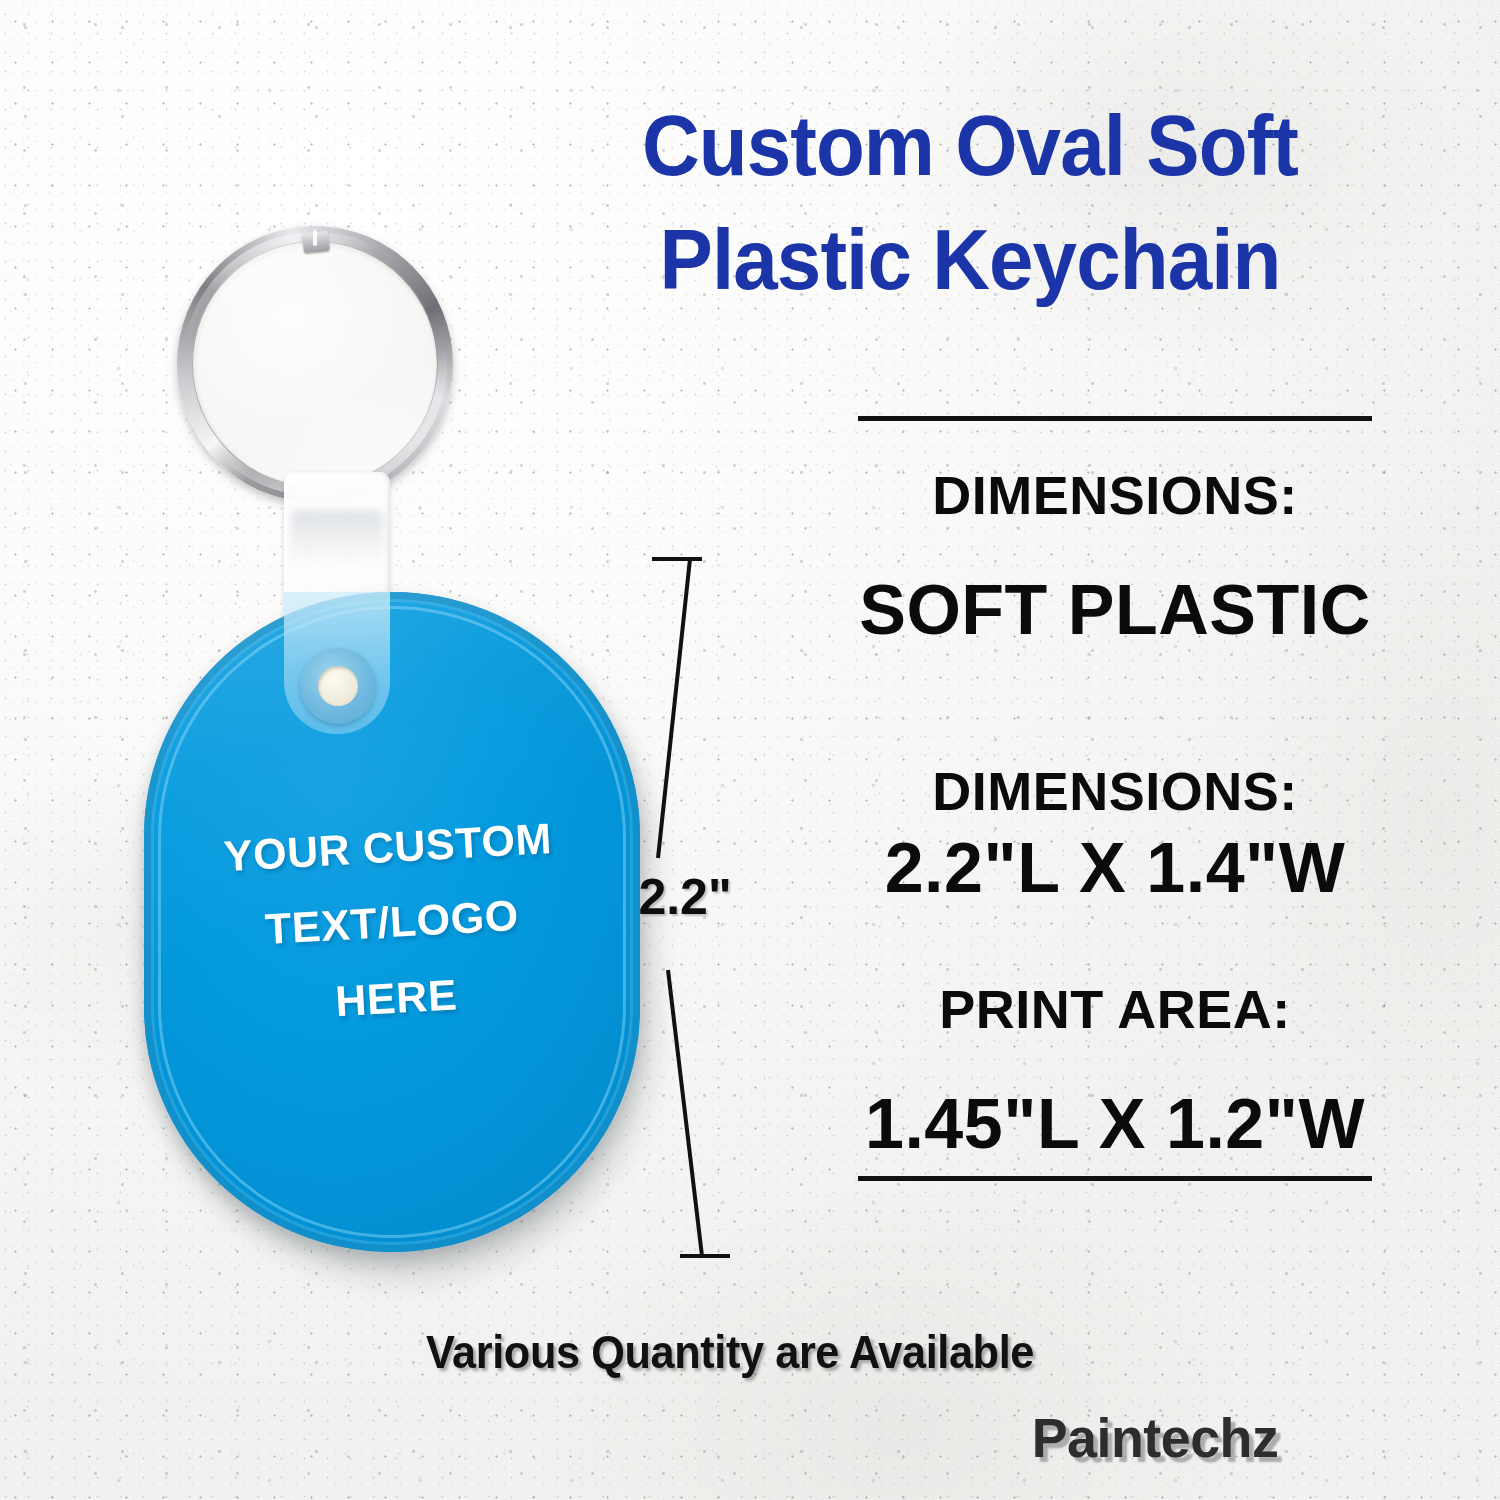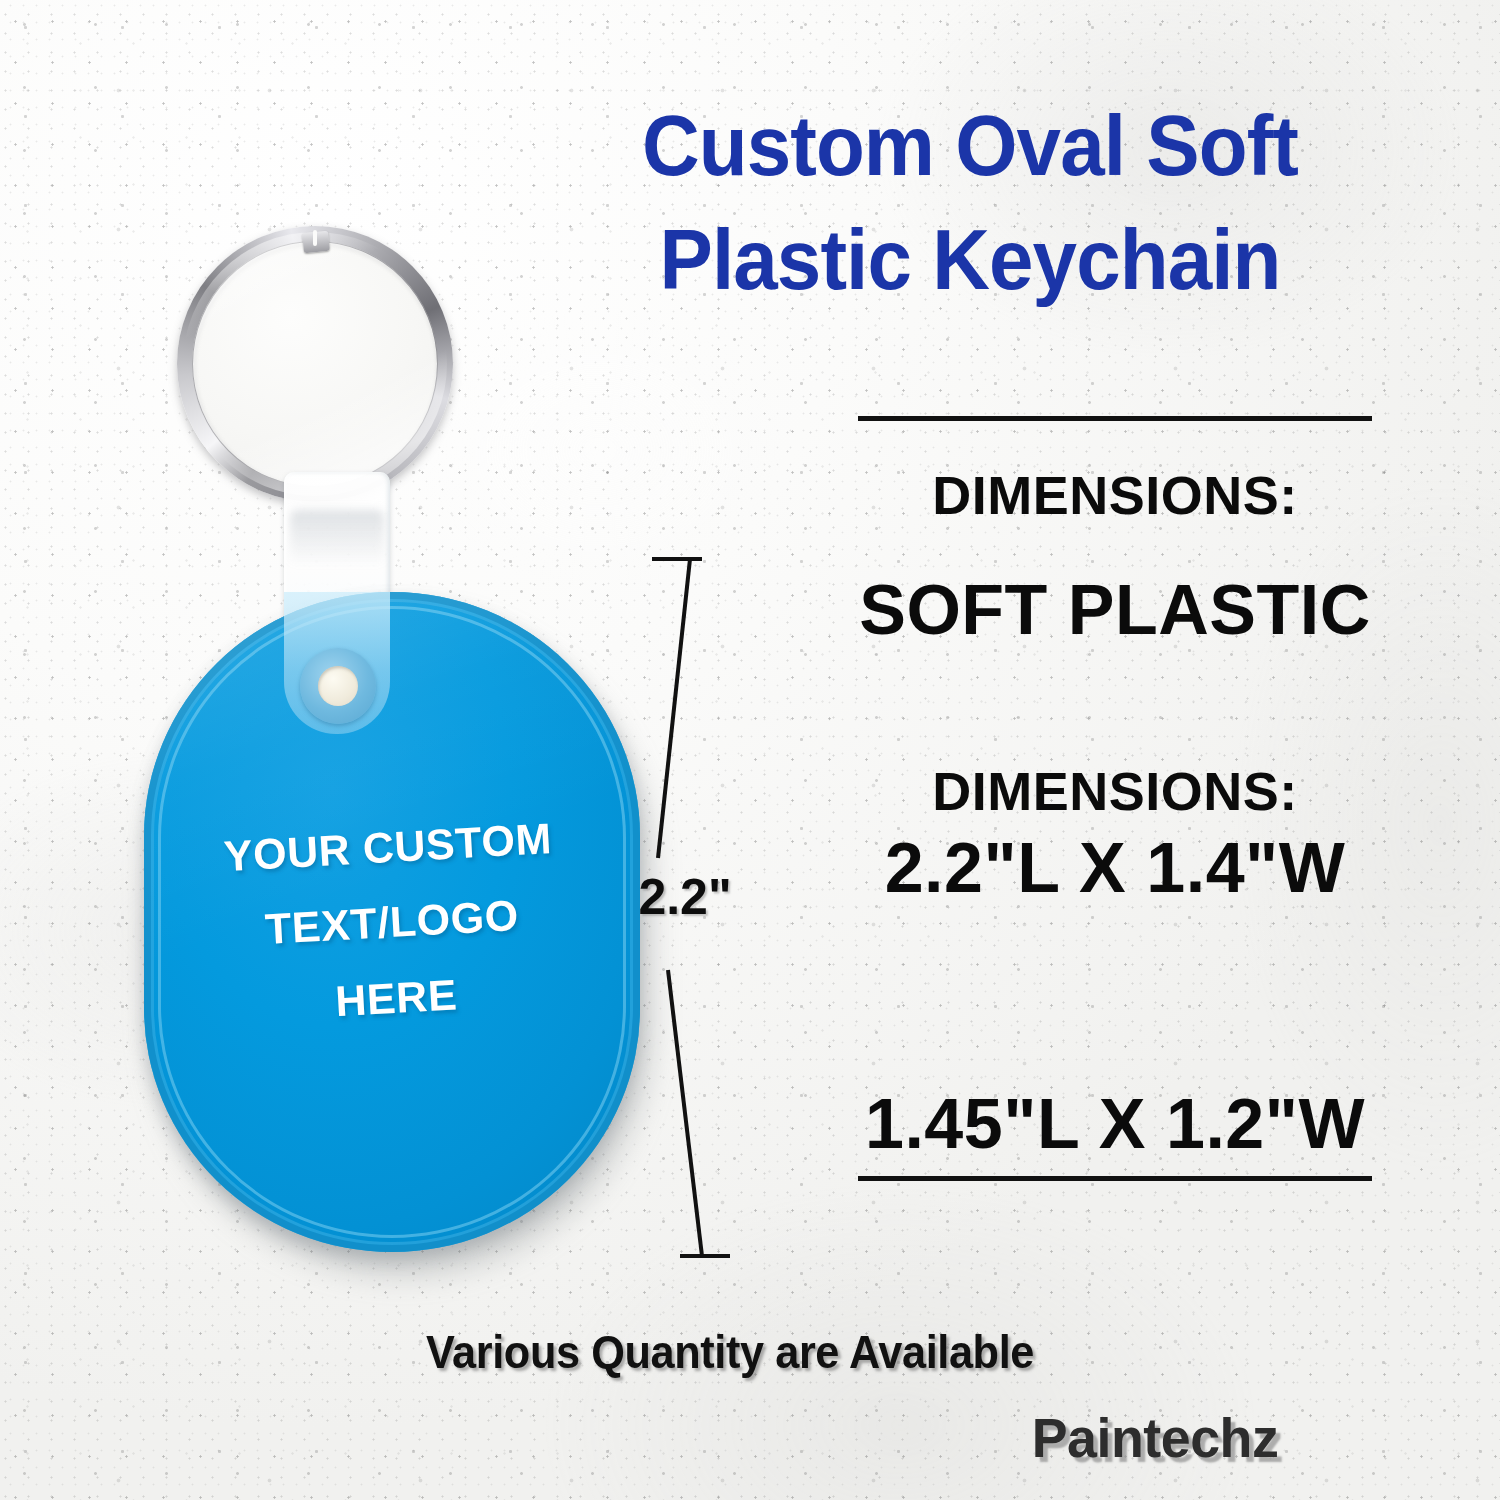--- a/index.html
+++ b/index.html
@@ -308,18 +308,19 @@
   </svg>
   <div class="dim-label">2.2"</div>
 
   <div class="rule top"></div>
   <div class="rule bottom"></div>
 
   <div class="spec spec-label" id="sp-mat-l">DIMENSIONS:</div>
   <div class="spec spec-value" id="sp-mat-v">SOFT PLASTIC</div>
   <div class="spec spec-label" id="sp-dim-l">DIMENSIONS:</div>
   <div class="spec spec-value" id="sp-dim-v">2.2"L  X 1.4"W</div>
+  <div class="spec spec-label" id="sp-prn-l">PRINT AREA:</div>
   <div class="spec spec-value" id="sp-prn-v">1.45"L  X  1.2"W</div>
 
   <div class="footer-note">Various Quantity are Available</div>
   <div class="brand">Paintechz</div>
 
 </div>
 
 </body></html>

